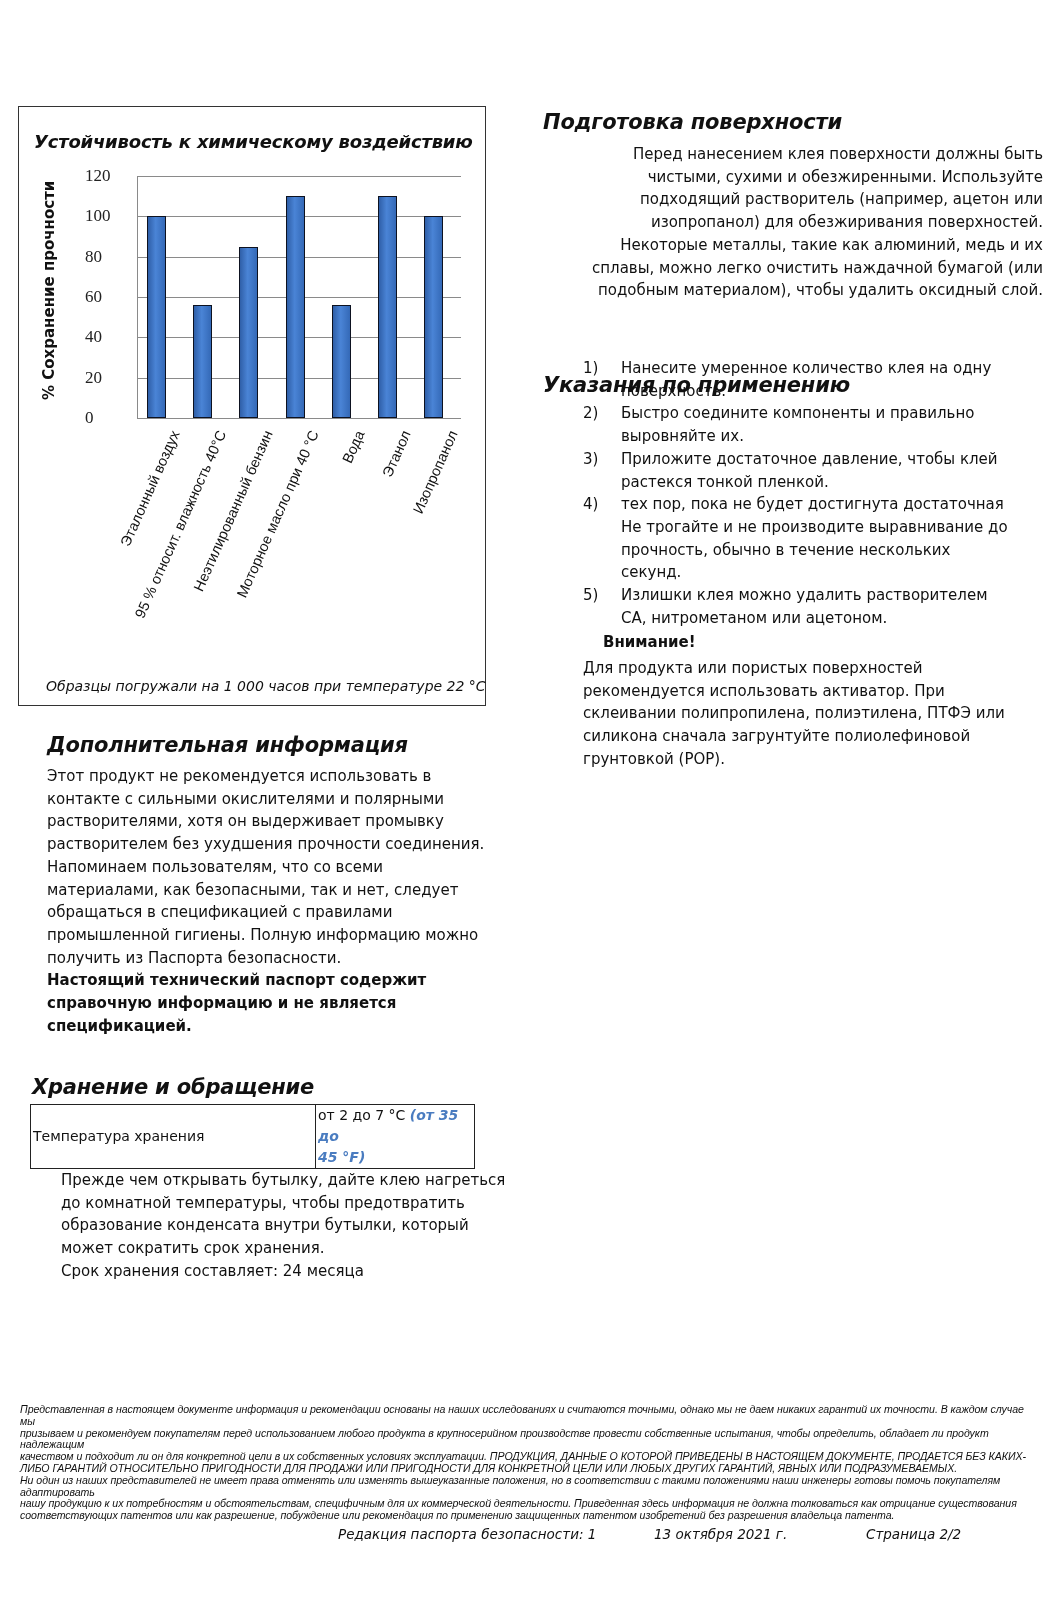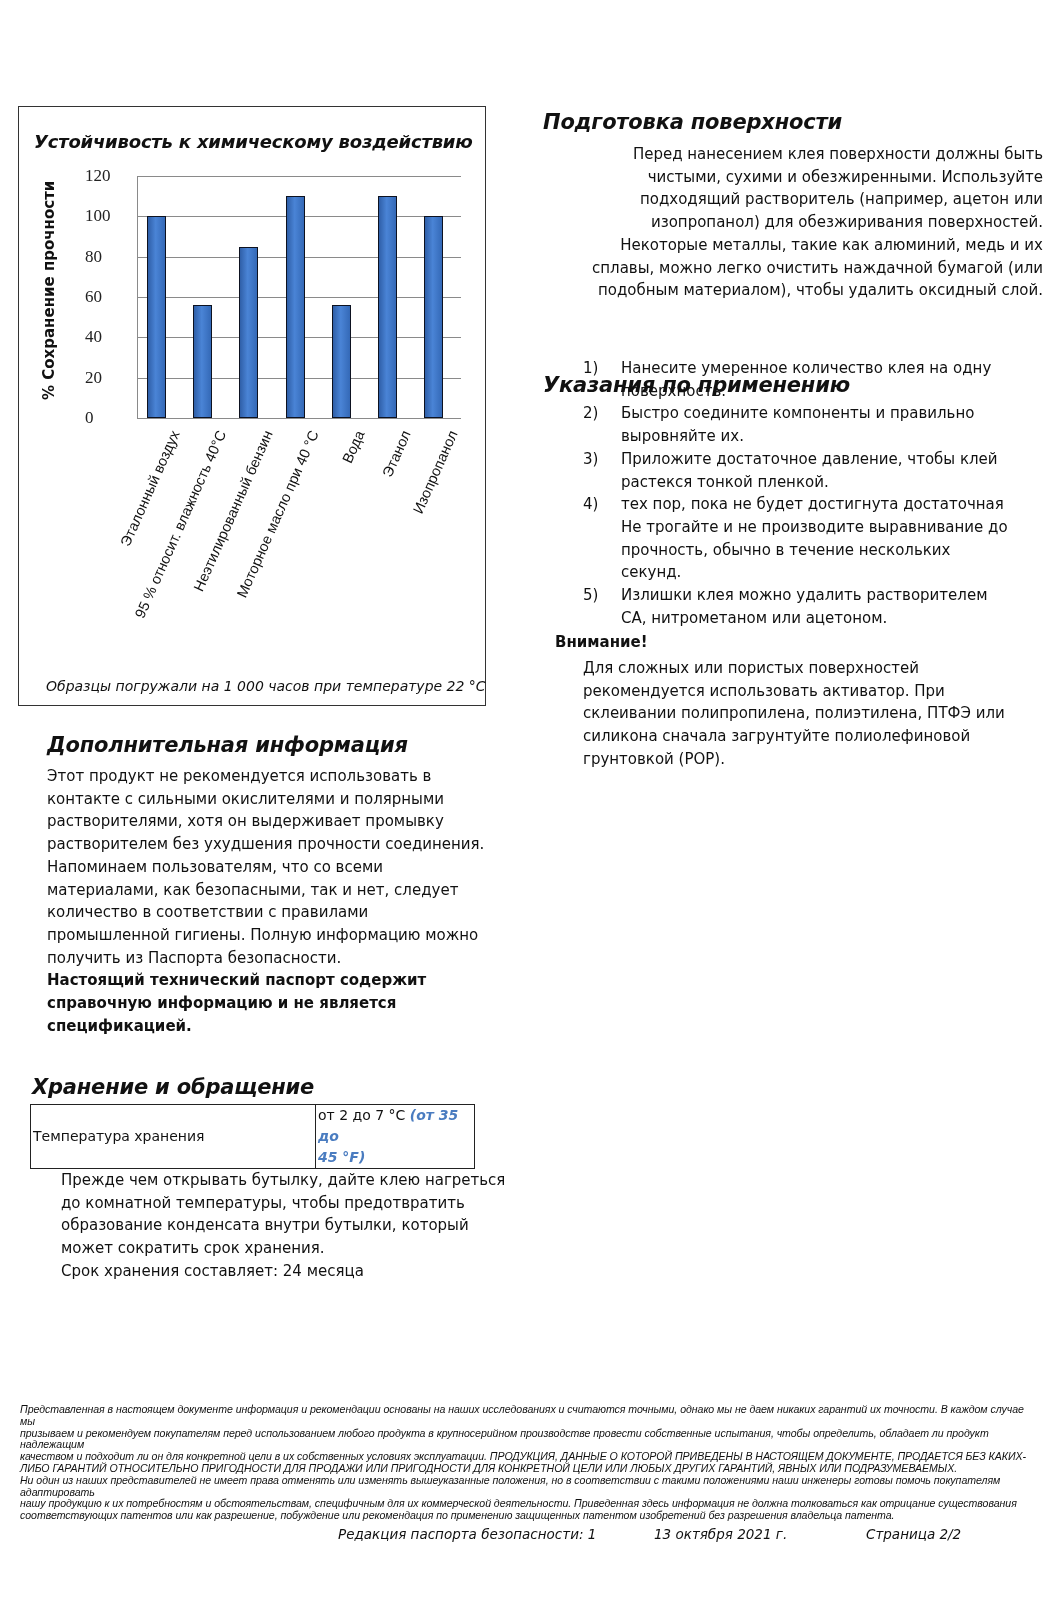--- a/index.html
+++ b/index.html
@@ -161,39 +161,39 @@
       <div>Не трогайте и не производите выравнивание до</div>
       <div>прочность, обычно в течение нескольких</div>
       <div>секунд.</div>
     </li>
     <li>
       <span class="num">5)</span>
       <div>Излишки клея можно удалить растворителем</div>
       <div>CA, нитрометаном или ацетоном.</div>
     </li>
   </ol>
-<div class="abs body-text bold" style="left:555px; top:631px;">Внимание!</div>
+<div class="abs body-text bold" style="left:603px; top:631px;">Внимание!</div>
 <div class="abs body-text" style="left:583px; top:657px; width:460px;" id="warning-lines">
-    <div>Для сложных или пористых поверхностей</div>
+    <div>Для продукта или пористых поверхностей</div>
     <div>рекомендуется использовать активатор. При</div>
     <div>склеивании полипропилена, полиэтилена, ПТФЭ или</div>
     <div>силикона сначала загрунтуйте полиолефиновой</div>
     <div>грунтовкой (POP).</div>
   </div>
 
 <div class="abs h2" style="left:47px; top:733px;">Дополнительная информация</div>
 <div class="abs body-text" style="left:47px; top:765px; width:460px;">
   <div id="addinfo-lines">
       <div>Этот продукт не рекомендуется использовать в</div>
       <div>контакте с сильными окислителями и полярными</div>
       <div>растворителями, хотя он выдерживает промывку</div>
       <div>растворителем без ухудшения прочности соединения.</div>
       <div>Напоминаем пользователям, что со всеми</div>
       <div>материалами, как безопасными, так и нет, следует</div>
-      <div>количество в соответствии с правилами</div>
+      <div>обращаться в спецификацией с правилами</div>
       <div>промышленной гигиены. Полную информацию можно</div>
       <div>получить из Паспорта безопасности.</div>
     </div>
   <div id="addinfo-bold" class="bold">
       <div>Настоящий технический паспорт содержит</div>
       <div>справочную информацию и не является</div>
       <div>спецификацией.</div>
     </div>
 </div>
 

